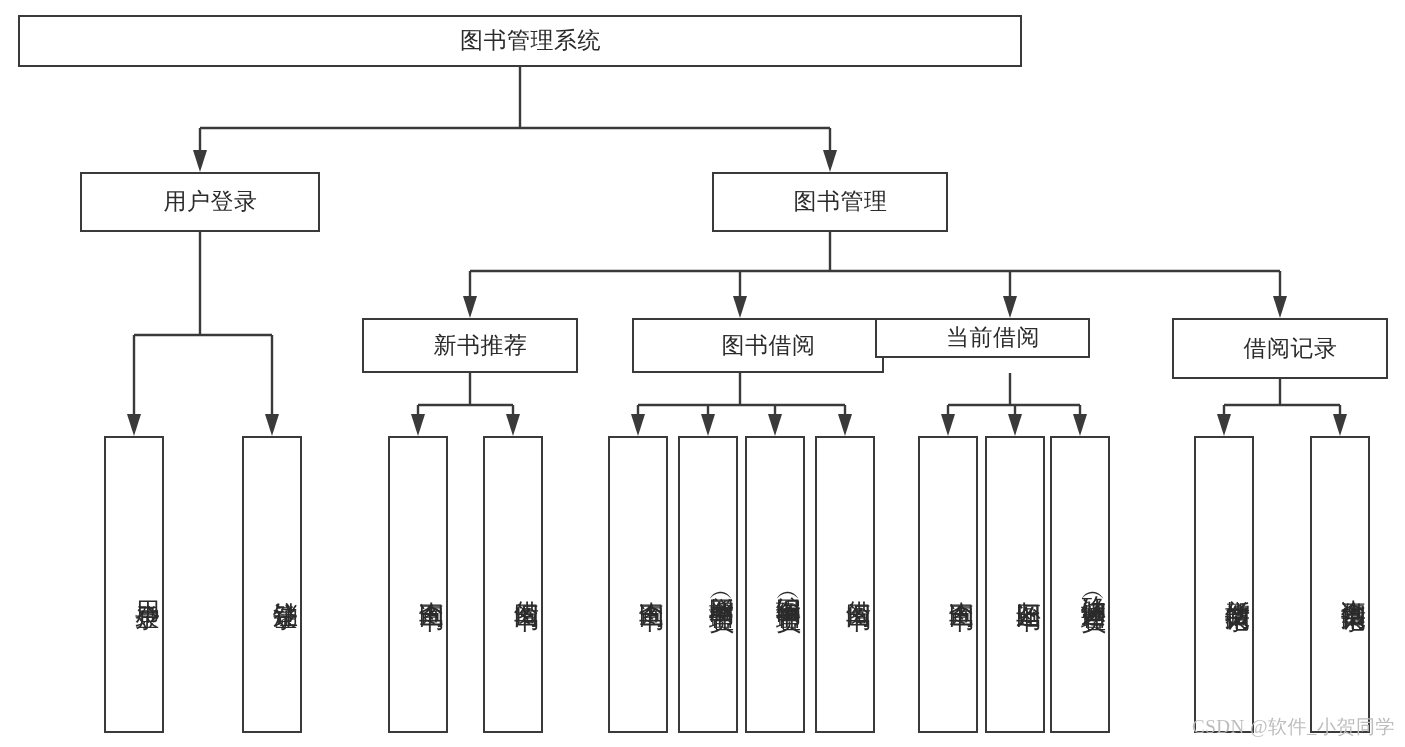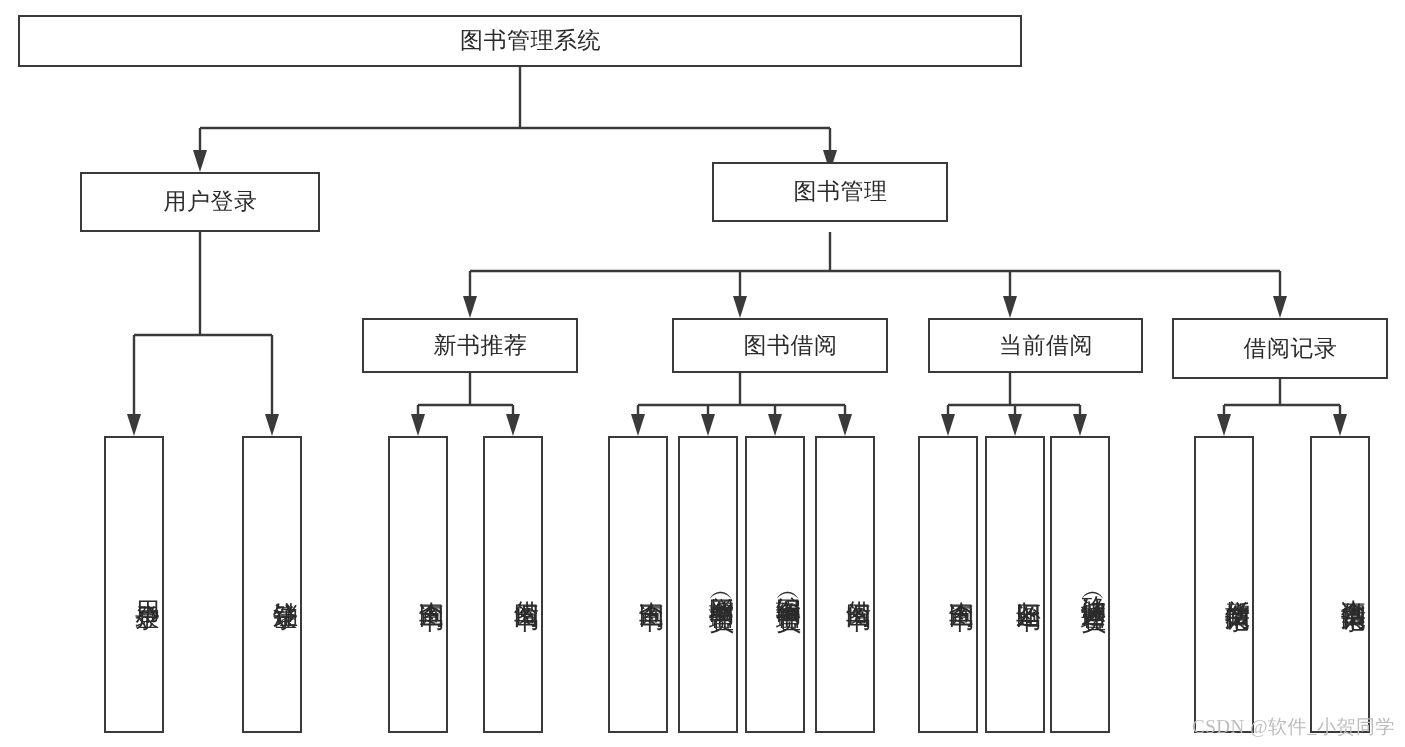--- a/index.html
+++ b/index.html
@@ -100,30 +100,30 @@
       <polygon points="1333,414 1347,414 1340,436" fill="#3a3a3a"></polygon>
     </svg>
 
   <div id="nodes-layer">
       <div class="node horiz" style="left: 18px; top: 15px; width: 1004px; height: 52px;">
         <span class="nodelabel">图书管理系统</span>
       </div>
       <div class="node horiz" style="left: 80px; top: 172px; width: 240px; height: 60px;">
         <span class="nodelabel">用户登录</span>
       </div>
-      <div class="node horiz" style="left: 712px; top: 162px; width: 236px; height: 60px;">
+      <div class="node horiz" style="left: 712px; top: 172px; width: 236px; height: 60px;">
         <span class="nodelabel">图书管理</span>
       </div>
       <div class="node horiz" style="left: 362px; top: 318px; width: 216px; height: 55px;">
         <span class="nodelabel">新书推荐</span>
       </div>
-      <div class="node horiz" style="left: 632px; top: 318px; width: 216px; height: 55px; margin-left: 40px;">
+      <div class="node horiz" style="left: 632px; top: 318px; width: 252px; height: 55px;">
         <span class="nodelabel">图书借阅</span>
       </div>
-      <div class="node horiz" style="left: 928px; top: 318px; width: 215px; height: 55px;">
+      <div class="node horiz" style="left: 875px; top: 318px; width: 215px; height: 40px;">
         <span class="nodelabel">当前借阅</span>
       </div>
       <div class="node horiz" style="left: 1172px; top: 318px; width: 216px; height: 61px;">
         <span class="nodelabel">借阅记录</span>
       </div>
       <div class="node vert" style="left: 104px; top: 436px; width: 60px; height: 297px;">
         <span class="nodelabel">用户登录</span>
       </div>
       <div class="node vert" style="left: 242px; top: 436px; width: 60px; height: 297px;">
         <span class="nodelabel">注销登录</span>

